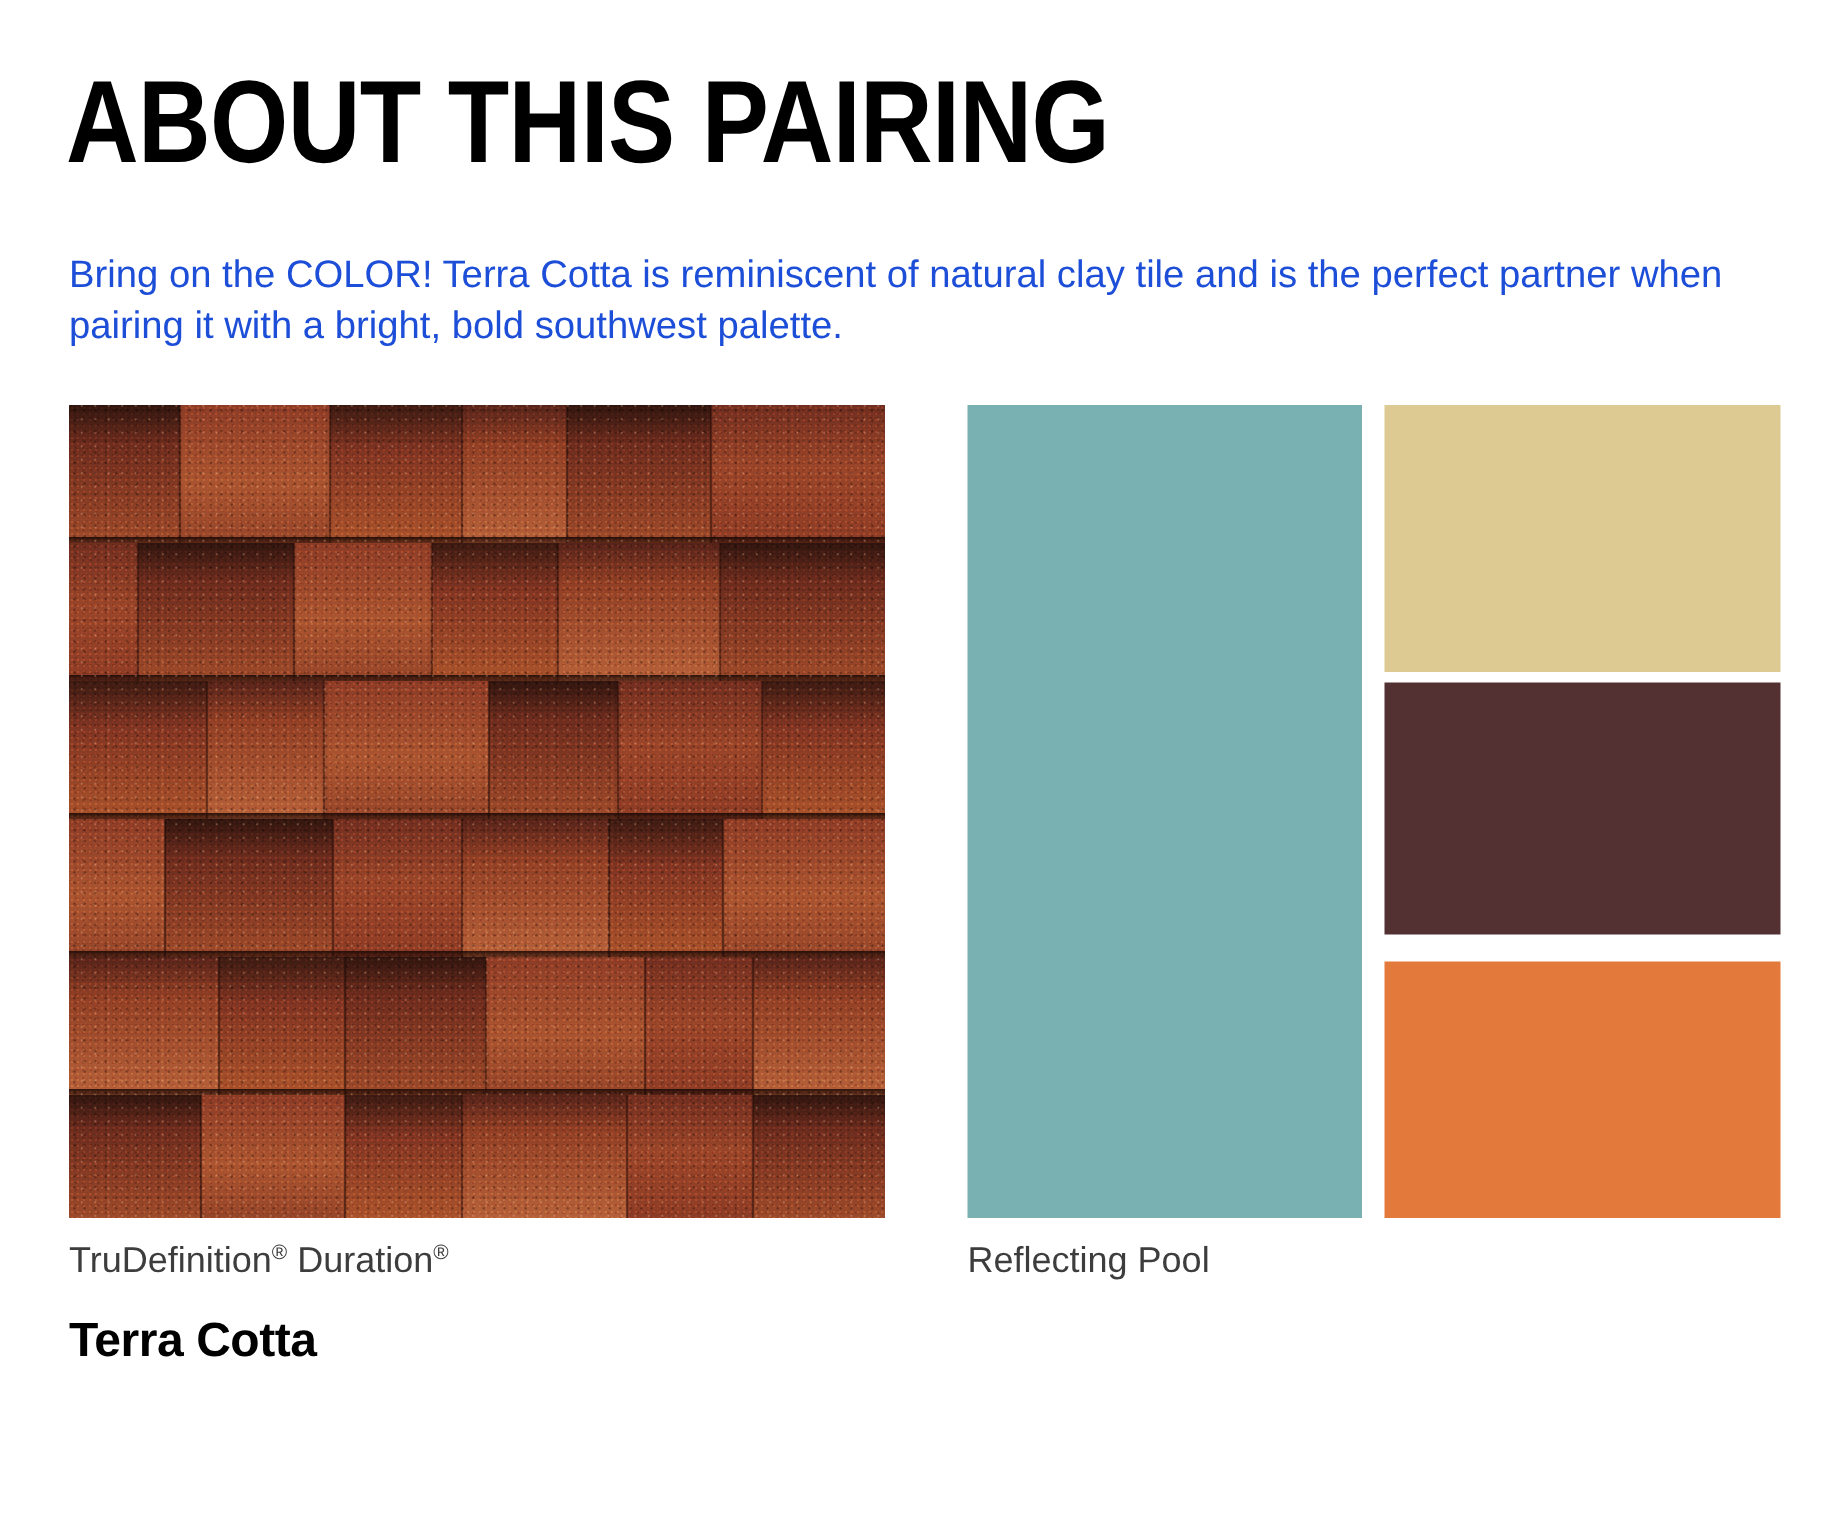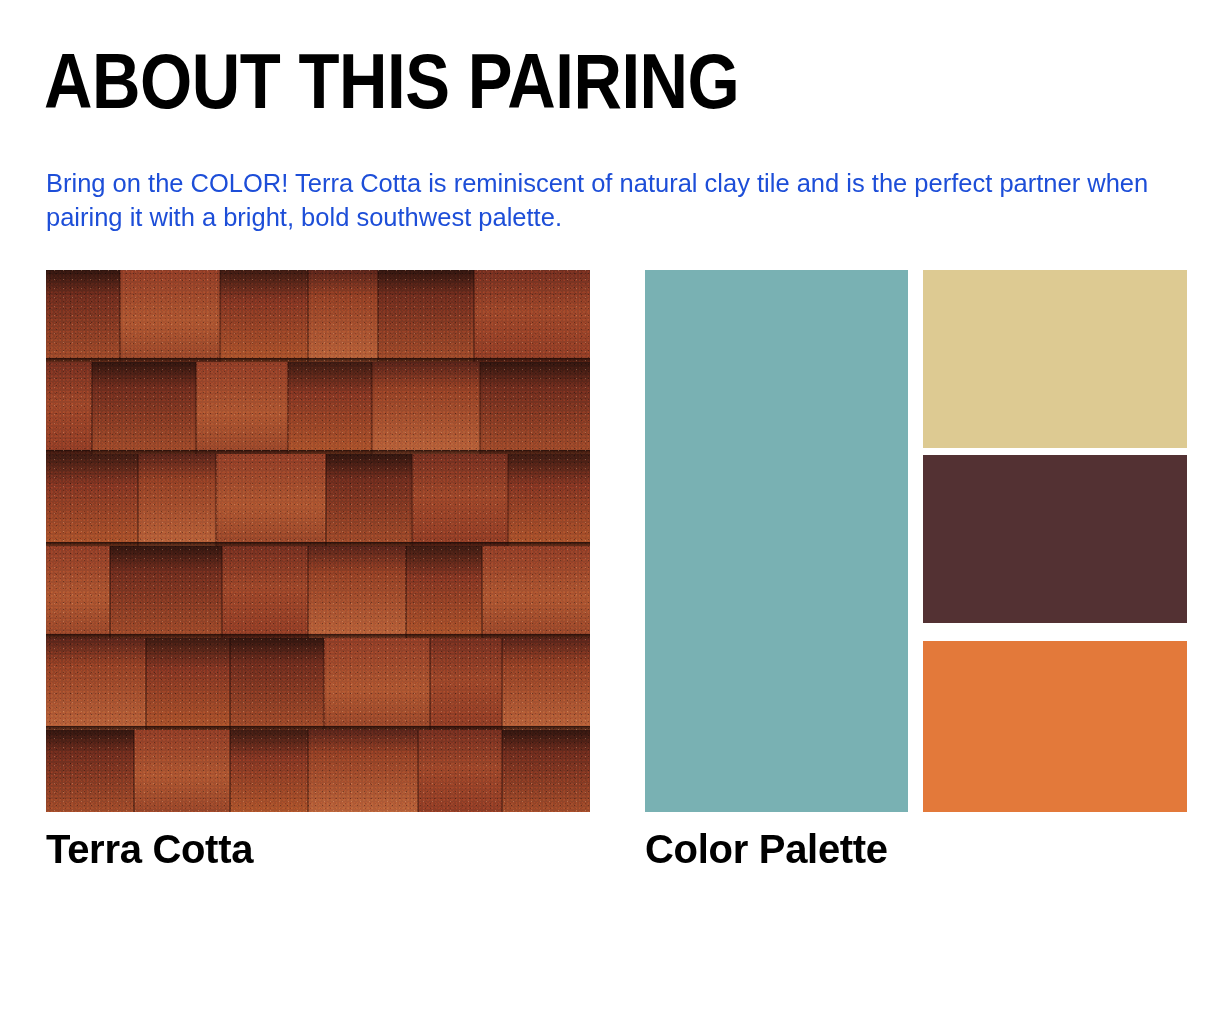--- a/index.html
+++ b/index.html
@@ -134,21 +134,22 @@
     color: #3d3d3d;
     font-weight: 400;
     white-space: nowrap;
   }
   .caption-sub sup {
     font-size: 0.58em;
     vertical-align: super;
     line-height: 0;
   }
   .caption-name {
-    font-size: 40px;
+    margin-top: 14px;
+    font-size: 32px;
     line-height: 46px;
     font-weight: 700;
     color: #000000;
     letter-spacing: -0.3px;
     white-space: nowrap;
   }
 </style>
 </head>
 <body style="background: rgb(255, 255, 255);">
 
@@ -270,18 +271,22 @@
     <div id="swatch-primary" style="background: rgb(121, 177, 179);"></div>
     <div class="accent-col">
       <div id="swatch-accent-1" style="background: rgb(221, 202, 146);"></div>
       <div id="swatch-accent-2" style="background: rgb(83, 49, 51);"></div>
       <div id="swatch-accent-3" style="background: rgb(227, 121, 58);"></div>
     </div>
   </div>
 </div>
 
 <div class="caption-block" id="caption-shingle">
+  <div class="caption-sub" style="color: rgb(61, 61, 61);">
+    <span>TruDefinition</span><sup>®</sup>
+    <span>Duration</span><sup>®</sup>
+  </div>
   <div class="caption-name">Terra Cotta</div>
 </div>
 
 <div class="caption-block" id="caption-palette">
-  <div class="caption-name">Color Palette</div>
+  <div class="caption-sub" style="color: rgb(61, 61, 61);">Reflecting Pool</div>
 </div>
 
 </body></html>

